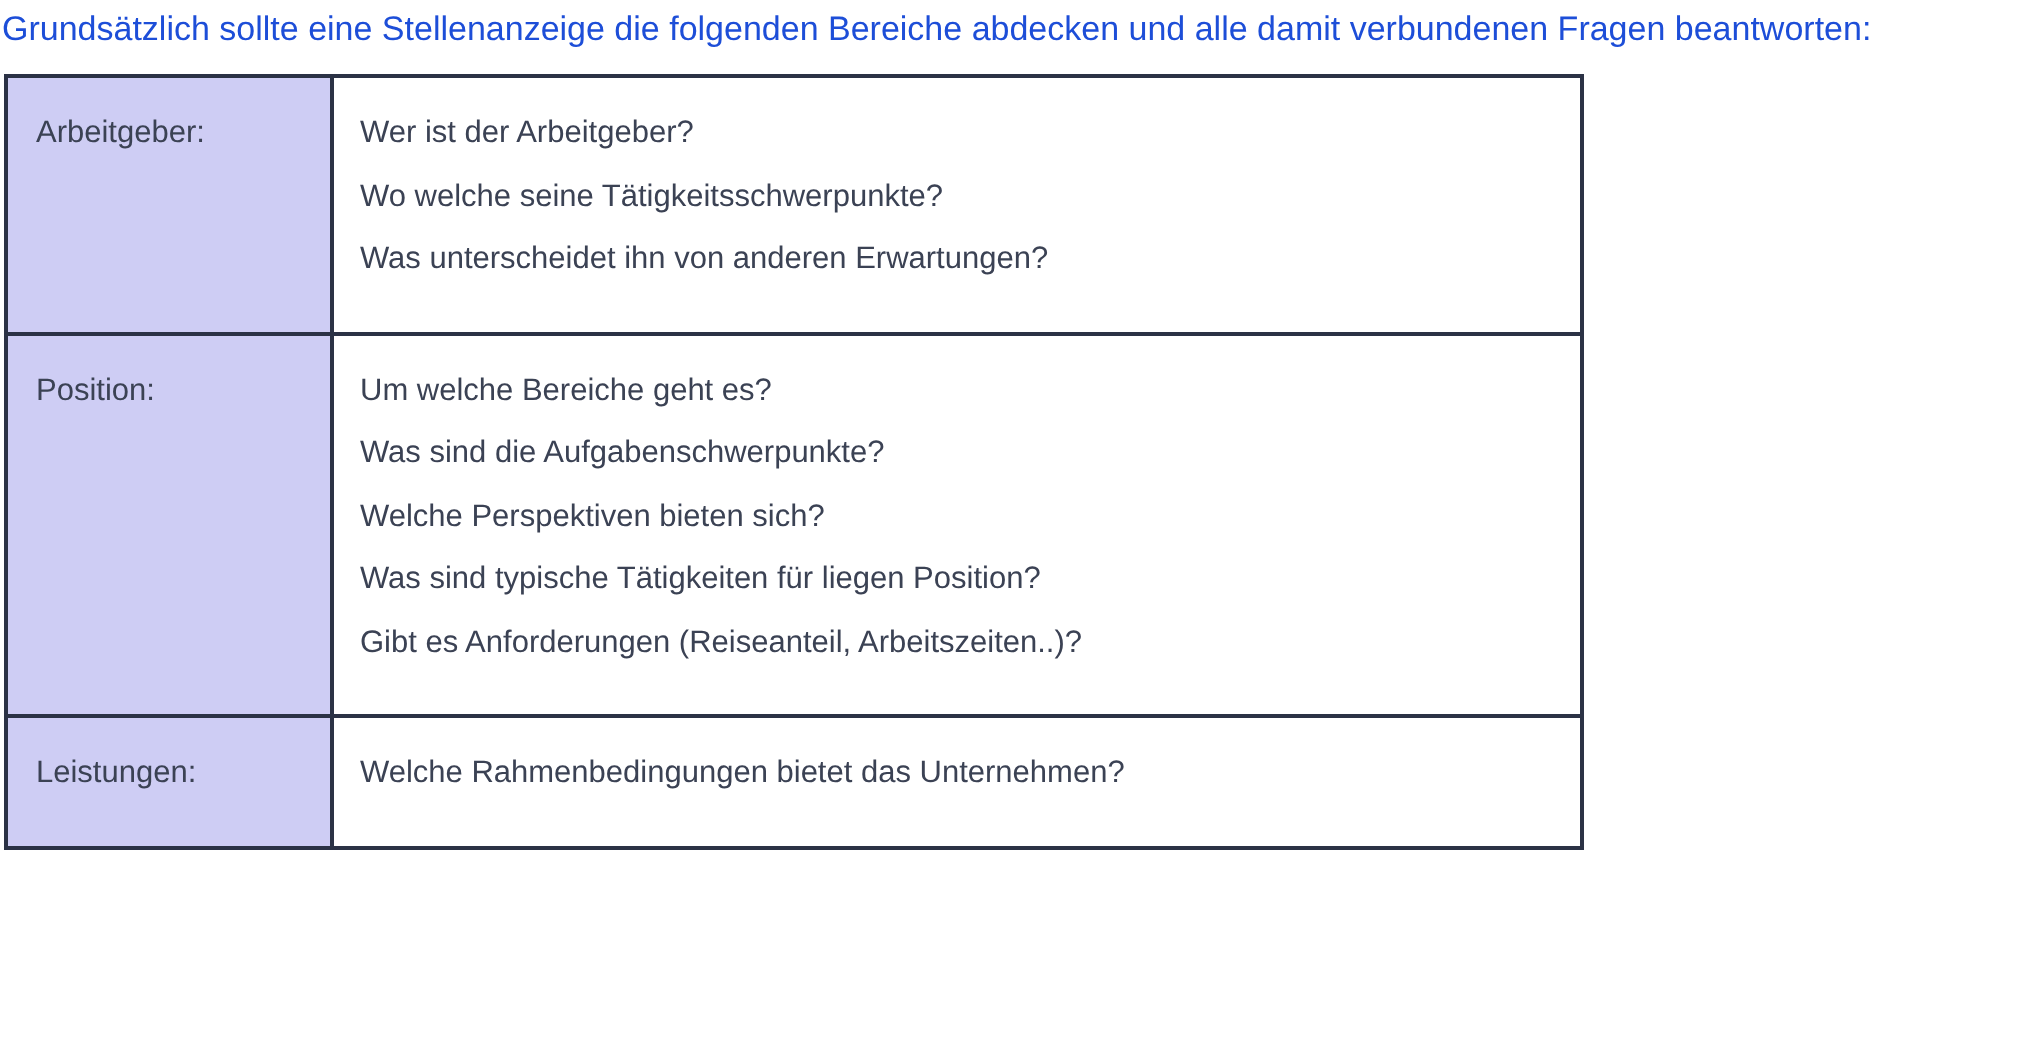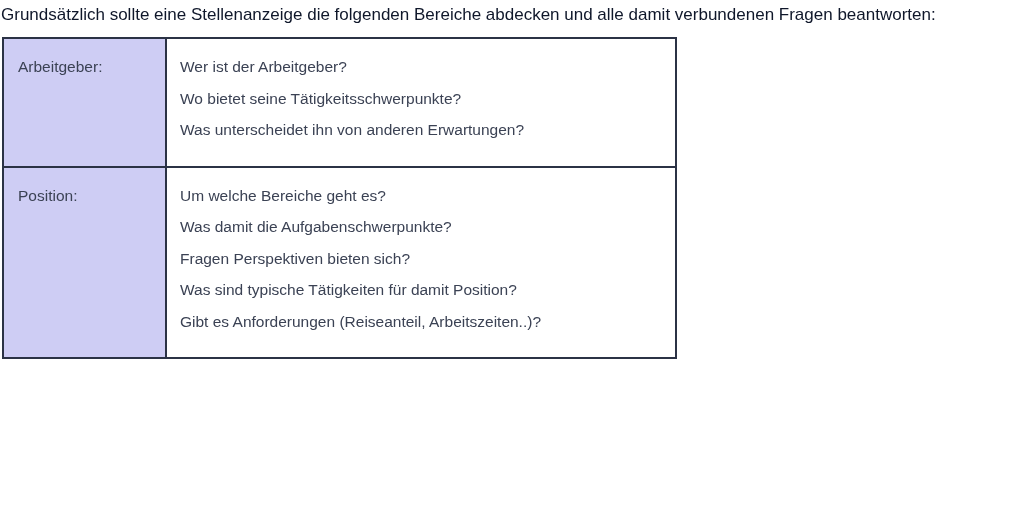--- a/index.html
+++ b/index.html
@@ -15,27 +15,27 @@
     color: #3b4254;
     overflow: hidden;
   }
   .intro {
     position: absolute;
     left: 1px;
     top: 4px;
     font-size: 17px;
     line-height: 22px;
     white-space: nowrap;
-    color: #0f172a;
+    color: #1d4ed8;
   }
   table.qa-table {
     position: absolute;
     left: 2px;
     top: 37px;
-    width: 675px;
+    width: 790px;
     border-collapse: collapse;
     table-layout: fixed;
   }
   table.qa-table td {
     border: 2px solid #2b3245;
     vertical-align: top;
     font-size: 15.5px;
   }
   td.label-cell {
     width: 141px;
@@ -61,30 +61,38 @@
 <div class="intro">Grundsätzlich sollte eine Stellenanzeige die folgenden Bereiche abdecken und alle damit verbundenen Fragen beantworten:</div>
 
 <table class="qa-table">
   <tbody>
       <tr class="row-1">
     <td class="label-cell">
       <div class="cell-line">Arbeitgeber:</div>
     </td>
     <td class="content-cell">
       <div class="cell-line">Wer ist der Arbeitgeber?</div>
-      <div class="cell-line">Wo bietet seine Tätigkeitsschwerpunkte?</div>
+      <div class="cell-line">Wo welche seine Tätigkeitsschwerpunkte?</div>
       <div class="cell-line">Was unterscheidet ihn von anderen Erwartungen?</div>
     </td>
   </tr>
   <tr class="row-2">
     <td class="label-cell">
       <div class="cell-line">Position:</div>
     </td>
     <td class="content-cell">
       <div class="cell-line">Um welche Bereiche geht es?</div>
-      <div class="cell-line">Was damit die Aufgabenschwerpunkte?</div>
-      <div class="cell-line">Fragen Perspektiven bieten sich?</div>
-      <div class="cell-line">Was sind typische Tätigkeiten für damit Position?</div>
+      <div class="cell-line">Was sind die Aufgabenschwerpunkte?</div>
+      <div class="cell-line">Welche Perspektiven bieten sich?</div>
+      <div class="cell-line">Was sind typische Tätigkeiten für liegen Position?</div>
       <div class="cell-line">Gibt es Anforderungen (Reiseanteil, Arbeitszeiten..)?</div>
+    </td>
+  </tr>
+  <tr class="row-4">
+    <td class="label-cell">
+      <div class="cell-line">Leistungen:</div>
+    </td>
+    <td class="content-cell">
+      <div class="cell-line">Welche Rahmenbedingungen bietet das Unternehmen?</div>
     </td>
   </tr>
 </tbody>
   </table>
 
 </body></html>

